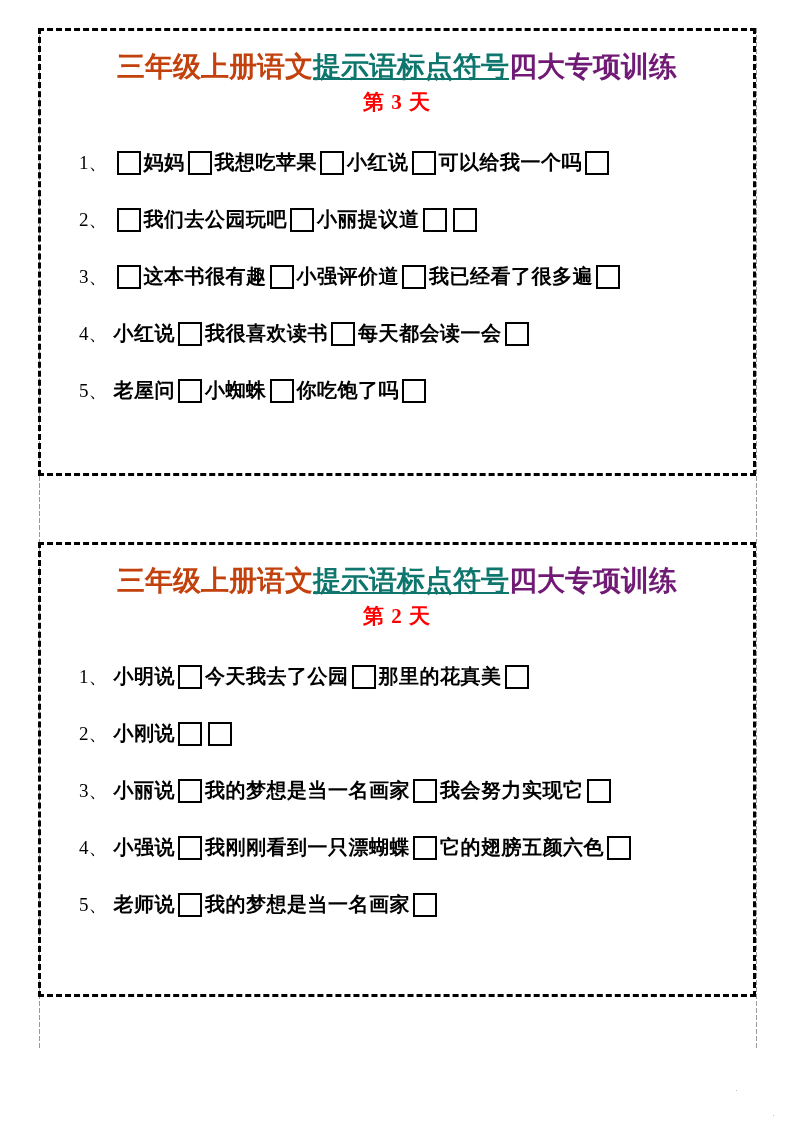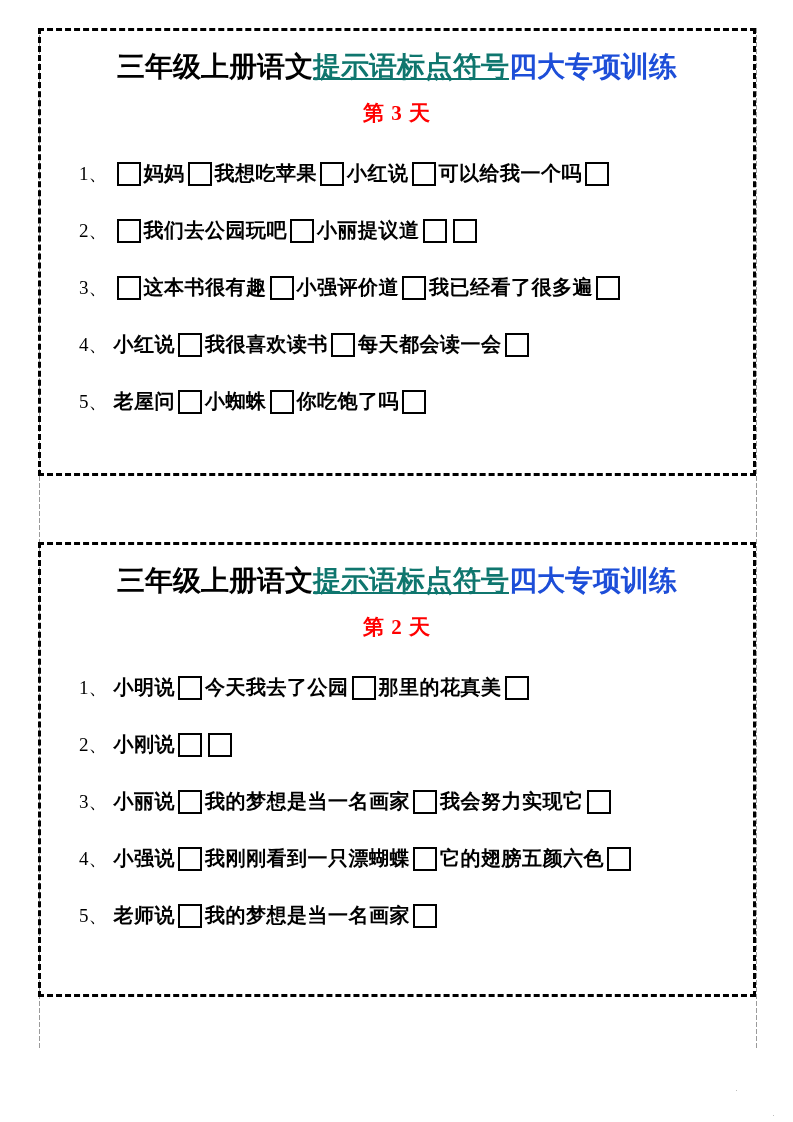--- a/index.html
+++ b/index.html
@@ -46,30 +46,30 @@
   }
 
   .title {
     text-align: center;
     font-size: 28px;
     font-weight: bold;
     line-height: 1.25;
     letter-spacing: 0px;
     white-space: nowrap;
   }
-  .title .seg-black { color: #000000; }
+  .title .seg-black { color: #c2410c; }
   .title .seg-red   { color: #0f766e; text-decoration: underline; }
-  .title .seg-blue  { color: #1d4ed8; }
+  .title .seg-blue  { color: #701a75; }
 
   .subtitle {
     text-align: center;
     font-size: 21px;
     font-weight: bold;
     color: #ff0000;
-    margin-top: 15px;
+    margin-top: 4px;
     letter-spacing: 1px;
   }
 
   .items {
     margin-top: 18px;
     padding-left: 16px;
   }
 
   .item {
     display: flex;

